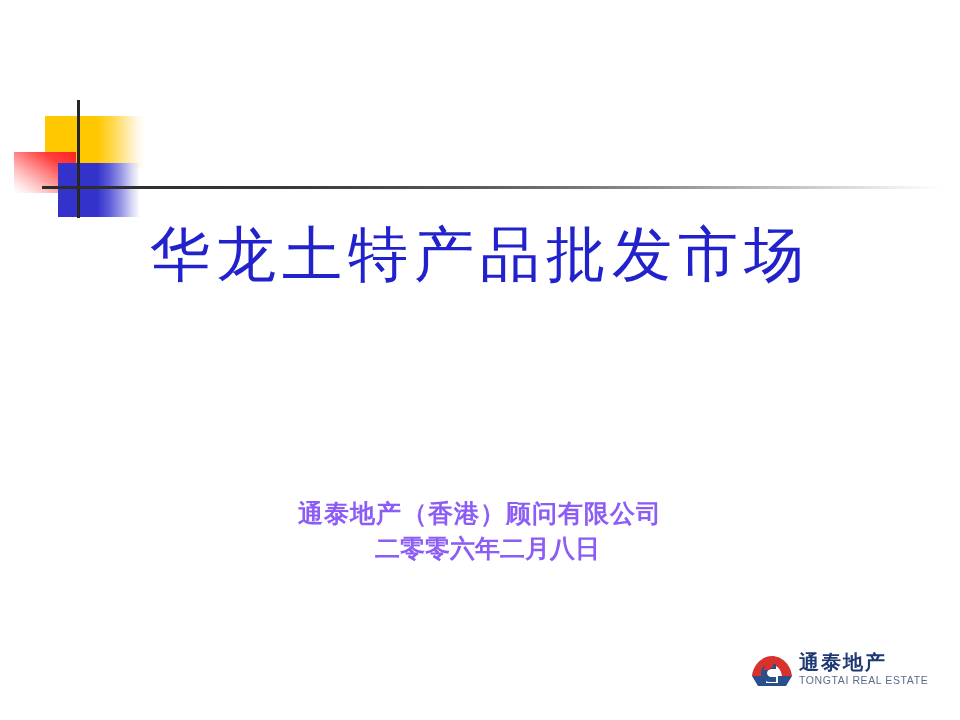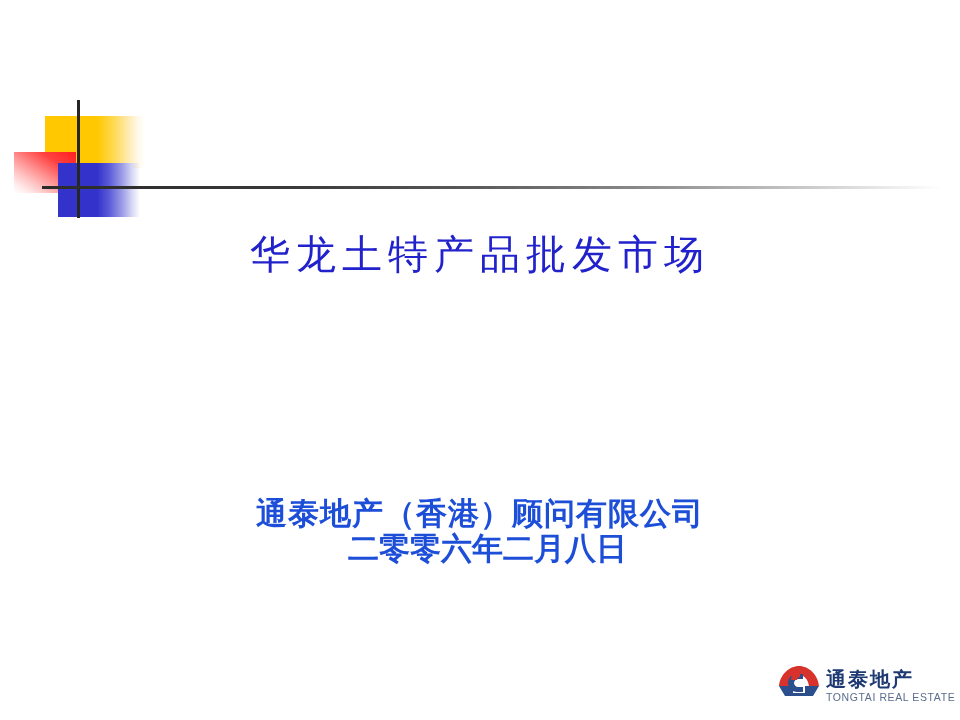--- a/index.html
+++ b/index.html
@@ -83,60 +83,60 @@
   .title-block {
     position: absolute;
     left: 0;
     top: 214px;
     width: 960px;
     text-align: center;
   }
 
   .title-line {
     color: #2222CC;
-    font-size: 40px;
+    font-size: 60px;
     line-height: 82px;
     letter-spacing: 6px;
     font-weight: 400;
     white-space: nowrap;
   }
 
   
   .subtitle-block {
     position: absolute;
     left: 0;
     top: 496px;
     width: 960px;
     text-align: center;
   }
 
   .subtitle-line {
-    color: #1d4ed8;
-    font-size: 31px;
+    color: #8b5cf6;
+    font-size: 25px;
     line-height: 35px;
     letter-spacing: 1px;
     font-weight: 600;
     white-space: nowrap;
   }
 
   .subtitle-line.date {
     font-weight: 600;
     letter-spacing: 0px;
     padding-left: 15px;
   }
 
   
   .logo {
     position: absolute;
-    left: 776px;
+    left: 749px;
     top: 652px;
     width: 160px;
     height: 50px;
     display: flex;
-    align-items: flex-end;
+    align-items: flex-start;
   }
 
   .logo-mark {
     width: 46px;
     height: 40px;
     flex: none;
     margin-right: 4px;
   }
 
   .logo-text {

